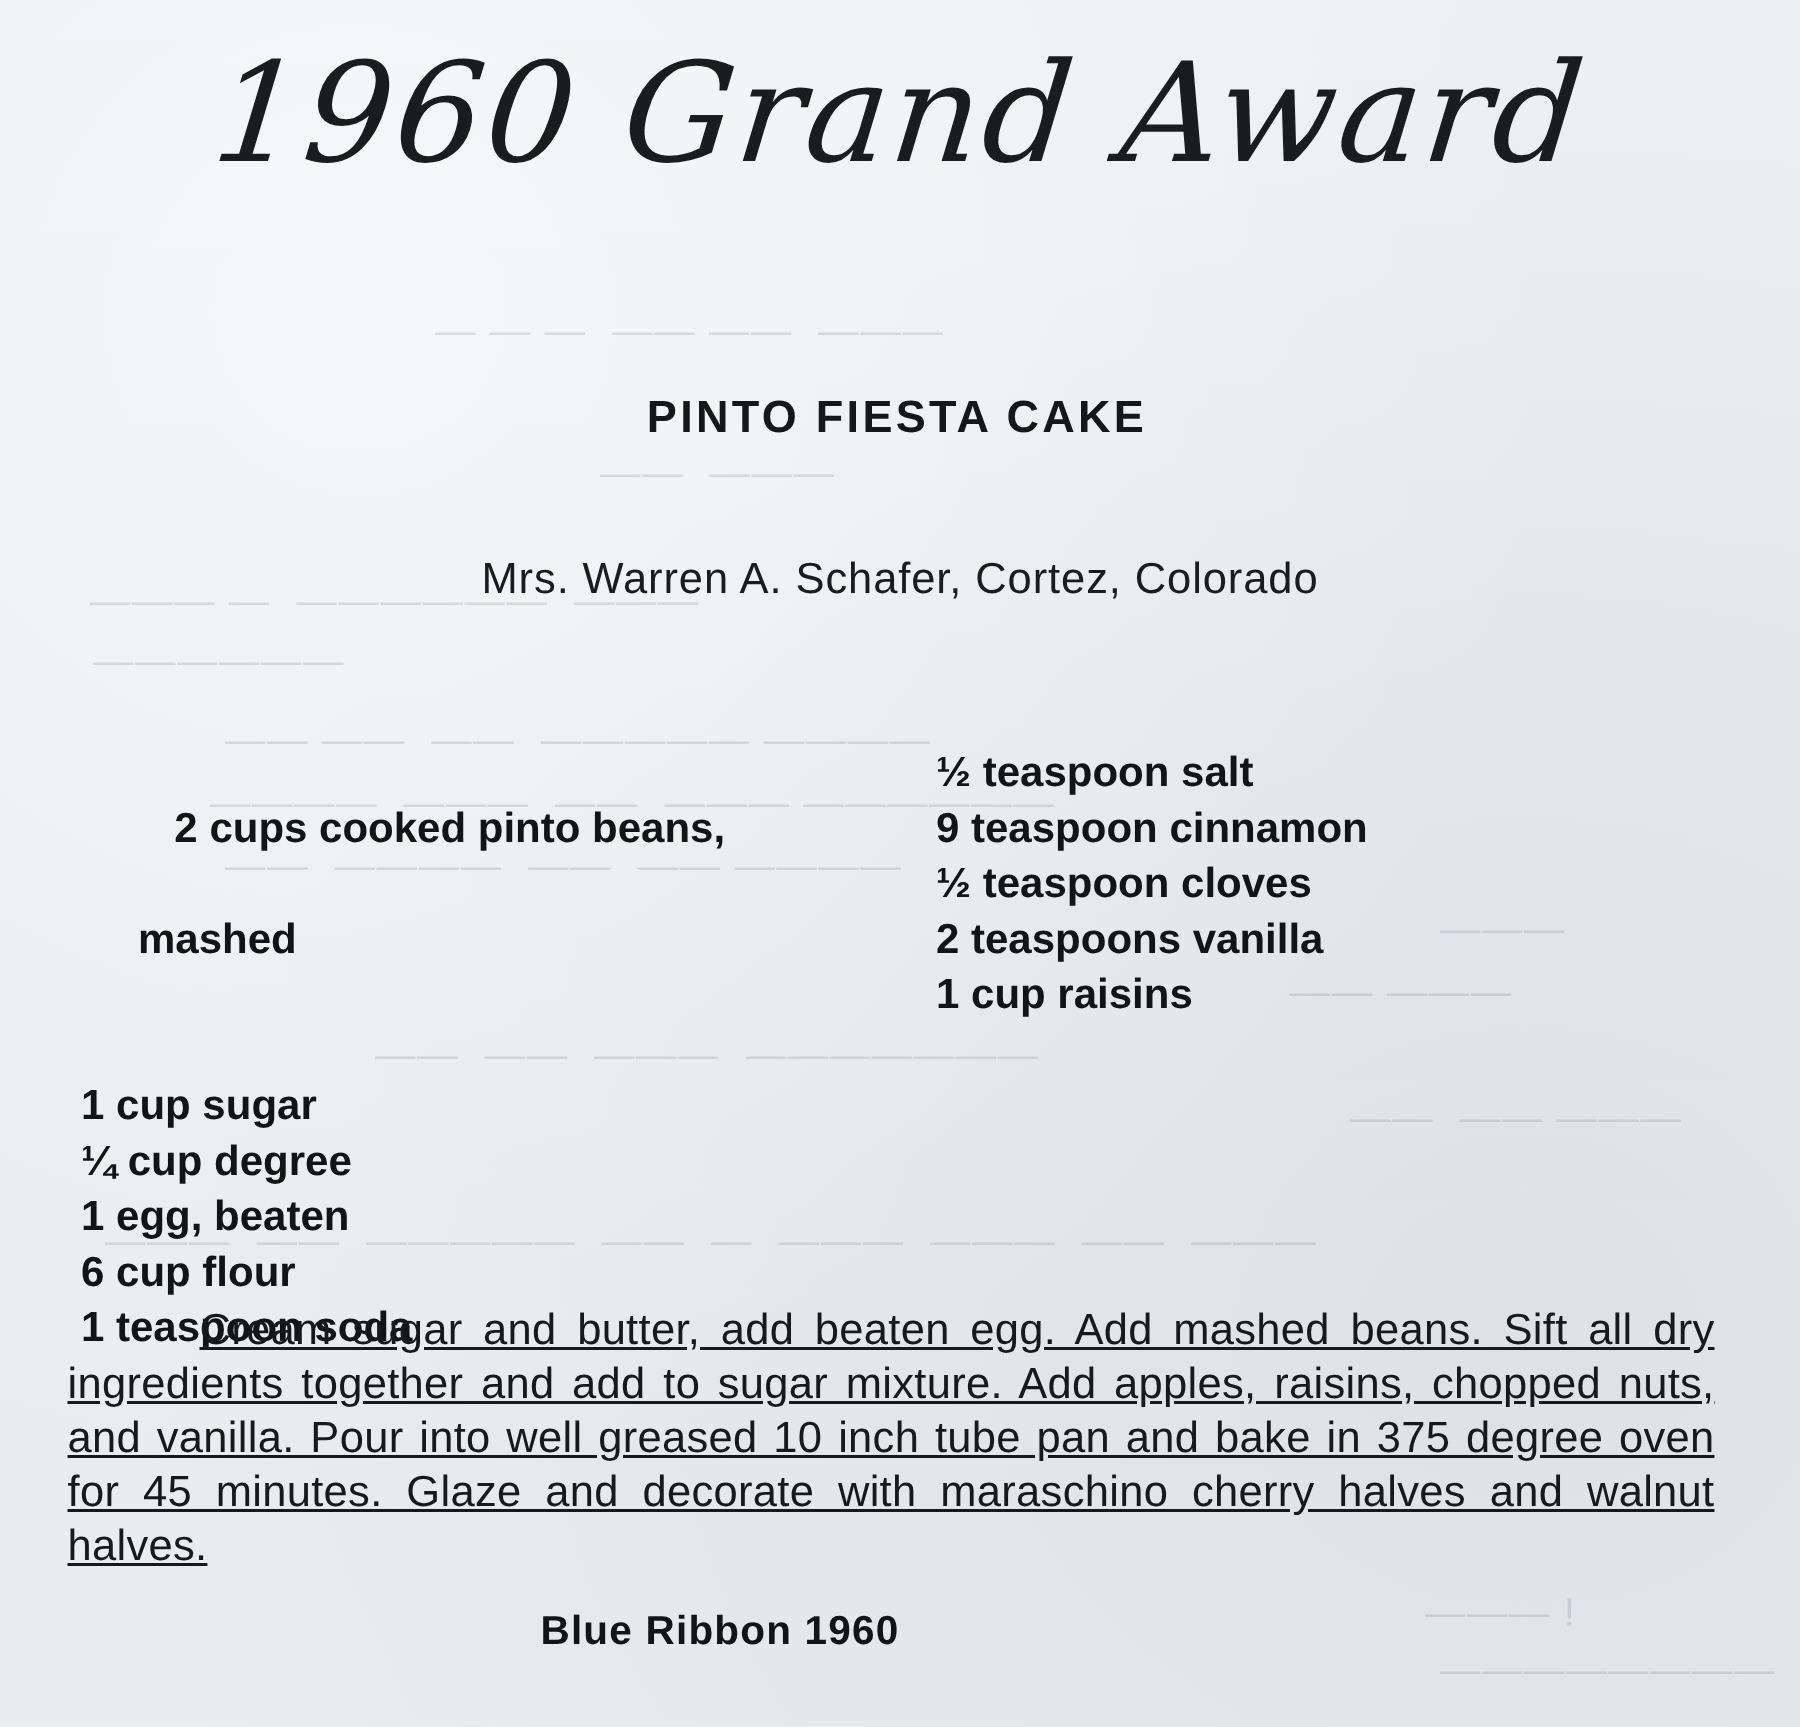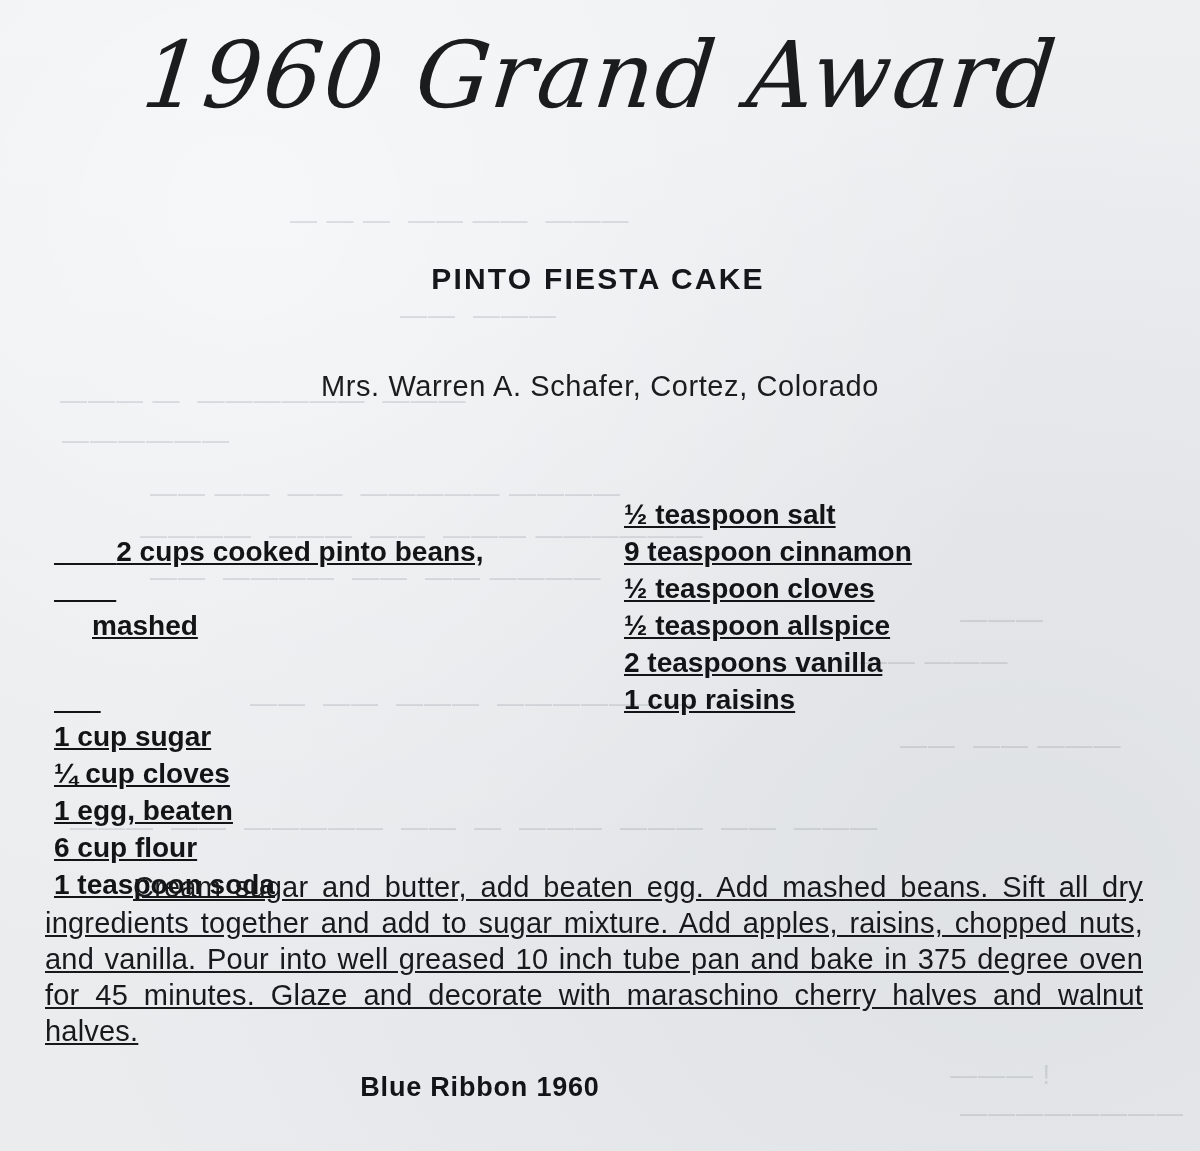--- a/index.html
+++ b/index.html
@@ -81,21 +81,20 @@
     left: 0;
     width: 1200px;
     display: flex;
     justify-content: flex-start;
   }
   .col {
     font-size: 28px;
     font-weight: bold;
     line-height: 37px;
     color: #121416;
-    text-decoration: underline;
   }
   .col-left {
     margin-left: 54px;
     width: 540px;
   }
   .col-right {
     margin-left: 30px;
     width: 520px;
   }
   .ing {
@@ -158,30 +157,29 @@
 
   <div class="byline">Mrs. Warren A. Schafer, Cortez, Colorado</div>
 
   <div class="ingredients">
     <div class="col col-left">
       <div class="ing">
         <span>2 cups cooked pinto beans,</span>
         <span class="cont">mashed</span>
       </div>
       <div class="ing">1 cup sugar</div>
-      <div class="ing">¼ cup cloves</div>
+      <div class="ing">¼ cup degree</div>
       <div class="ing">1 egg, beaten</div>
       <div class="ing">6 cup flour</div>
       <div class="ing">1 teaspoon soda</div>
     </div>
     <div class="col col-right">
       <div class="ing">½ teaspoon salt</div>
       <div class="ing">9 teaspoon cinnamon</div>
       <div class="ing">½ teaspoon cloves</div>
-      <div class="ing">½ teaspoon allspice</div>
       <div class="ing">2 teaspoons vanilla</div>
       <div class="ing">1 cup raisins</div>
     </div>
   </div>
 
   <div class="method">
     <span class="indent">Cream sugar and butter, add beaten egg. Add mashed beans. Sift all dry ingredients together and add to sugar mixture. Add apples, raisins, chopped nuts, and vanilla. Pour into well greased 10 inch tube pan and bake in 375 degree oven for 45 minutes. Glaze and decorate with maraschino cherry halves and walnut halves.</span>
   </div>
 
   <div class="ribbon">Blue Ribbon 1960</div>

